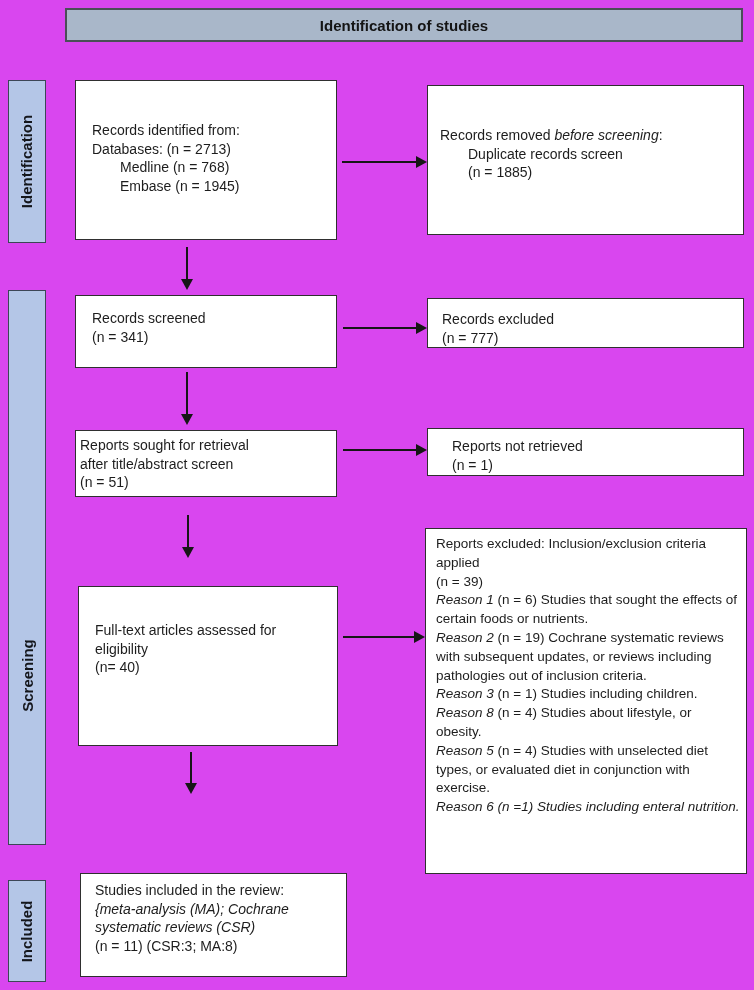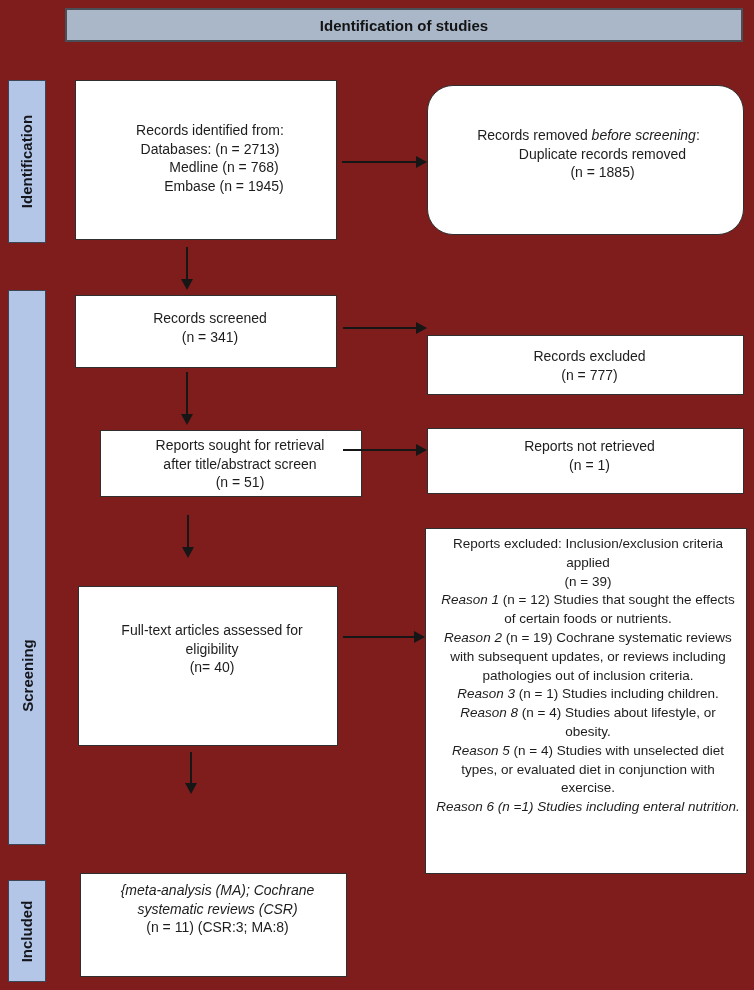--- a/index.html
+++ b/index.html
@@ -1,18 +1,18 @@
 <!DOCTYPE html>
 <html><head>
 <meta charset="utf-8">
 <style>
   * { margin:0; padding:0; box-sizing:border-box; }
   html,body { background:#ffffff; }
   #canvas {
-    position:relative; width:754px; height:990px; background:#7f1d1d;
+    position:relative; width:754px; height:990px; background:#d946ef;
     font-family:"Liberation Sans", sans-serif; color:#1d1d1d; overflow:hidden;
   }
   
   .hdr {
     position:absolute; left:65px; top:8px; width:678px; height:34px;
     border:2px solid #4a4f57; display:flex; align-items:center; justify-content:center;
     font-weight:bold; font-size:15px; color:#141414;
   }
   
   .side {
@@ -20,28 +20,28 @@
     border:1.5px solid #3c4656; display:flex; align-items:center; justify-content:center;
   }
   #side-ident { top:80px; height:163px; }
   #side-screen { top:290px; height:555px; }
   #side-incl { top:880px; height:102px; }
   .vtext { transform:rotate(-90deg); white-space:nowrap; font-weight:bold; font-size:15px; color:#14161c; }
   #side-screen .vtext { position:relative; top:108px; }
   
   .fbox {
     position:absolute; background:#ffffff; border:1.5px solid #2f2f2f;
-    font-size:14px; line-height:18.5px; color:#1d1d1d;text-align:center;
+    font-size:14px; line-height:18.5px; color:#1d1d1d;
   }
   #b1 { left:75px;  top:80px;  width:262px; height:160px; padding:40px 8px 0 16px; }
-  #b2 { left:427px; top:85px;  width:317px; height:150px; padding:40px 6px 0 12px;border-radius:26px; }
+  #b2 { left:427px; top:85px;  width:317px; height:150px; padding:40px 6px 0 12px; }
   #b3 { left:75px;  top:295px; width:262px; height:73px;  padding:13px 8px 0 16px; }
-  #b4 { left:427px; top:298px; width:317px; height:60px;  padding:11px 6px 16px 14px;margin-top:37px; }
-  #b5 { left:75px;  top:430px; width:262px; height:67px;  padding:5px 8px 0 26px;margin-left:25px; }
-  #b6 { left:427px; top:428px; width:317px; height:66px;  padding:8px 6px 0 14px; }
+  #b4 { left:427px; top:298px; width:317px; height:50px;  padding:11px 6px 16px 14px; }
+  #b5 { left:75px;  top:430px; width:262px; height:67px;  padding:5px 8px 0 4px; }
+  #b6 { left:427px; top:428px; width:317px; height:48px;  padding:8px 6px 0 24px; }
   #b7 { left:78px;  top:586px; width:260px; height:160px; padding:34px 8px 0 16px; }
   #b8 { left:425px; top:528px; width:322px; height:346px; padding:6px 6px 0 10px;
         font-size:13.5px; line-height:18.8px; }
   #b9 { left:80px;  top:873px; width:267px; height:104px; padding:7px 6px 0 14px; }
   .ind { padding-left:28px; }
   .line, .rp { margin:0; }
   .it { font-style:italic; }
   
   .ar { position:absolute; background:#161616; }
   .ar.h { height:2px; }
@@ -84,21 +84,21 @@
 
   <div class="fbox" id="b1">
     <div class="line">Records identified from:</div>
     <div class="line">Databases: (n = 2713)</div>
     <div class="line ind">Medline (n = 768)</div>
     <div class="line ind">Embase (n = 1945)</div>
   </div>
 
   <div class="fbox" id="b2">
     <div class="line"><span>Records removed </span><span class="it">before screening</span><span>:</span></div>
-    <div class="line ind">Duplicate records removed</div>
+    <div class="line ind">Duplicate records screen</div>
     <div class="line ind">(n = 1885)</div>
   </div>
 
   <div class="fbox" id="b3">
     <div class="line">Records screened</div>
     <div class="line">(n = 341)</div>
   </div>
 
   <div class="fbox" id="b4">
     <div class="line">Records excluded</div>
@@ -118,29 +118,30 @@
 
   <div class="fbox" id="b7">
     <div class="line">Full-text articles assessed for</div>
     <div class="line">eligibility</div>
     <div class="line">(n= 40)</div>
   </div>
 
   <div class="fbox" id="b8">
     <div class="rp">Reports excluded: Inclusion/exclusion criteria applied</div>
     <div class="rp">(n = 39)</div>
-    <div class="rp"><span class="it">Reason 1</span><span> (n = 12) Studies that sought the effects of certain foods or nutrients.</span></div>
+    <div class="rp"><span class="it">Reason 1</span><span> (n = 6) Studies that sought the effects of certain foods or nutrients.</span></div>
     <div class="rp"><span class="it">Reason 2</span><span> (n = 19) Cochrane systematic reviews with subsequent updates, or reviews including pathologies out of inclusion criteria.</span></div>
     <div class="rp"><span class="it">Reason 3</span><span> (n = 1) Studies including children.</span></div>
     <div class="rp"><span class="it">Reason 8</span><span> (n = 4) Studies about lifestyle, or obesity.</span></div>
     <div class="rp"><span class="it">Reason 5</span><span> (n = 4) Studies with unselected diet types, or evaluated diet in conjunction with exercise.</span></div>
     <div class="rp"><span class="it">Reason 6 (n =1) Studies including enteral nutrition.</span><span></span></div>
   </div>
 
   <div class="fbox" id="b9">
+    <div class="line">Studies included in the review:</div>
     <div class="line it">{meta-analysis (MA); Cochrane</div>
     <div class="line it">systematic reviews (CSR)</div>
     <div class="line">(n = 11) (CSR:3; MA:8)</div>
   </div>
 
   <div class="ar h" id="a1h"></div>
   <div class="ar v" id="a1v"></div>
   <div class="ar h" id="a2h"></div>
   <div class="ar v" id="a2v"></div>
   <div class="ar h" id="a3h"></div>

